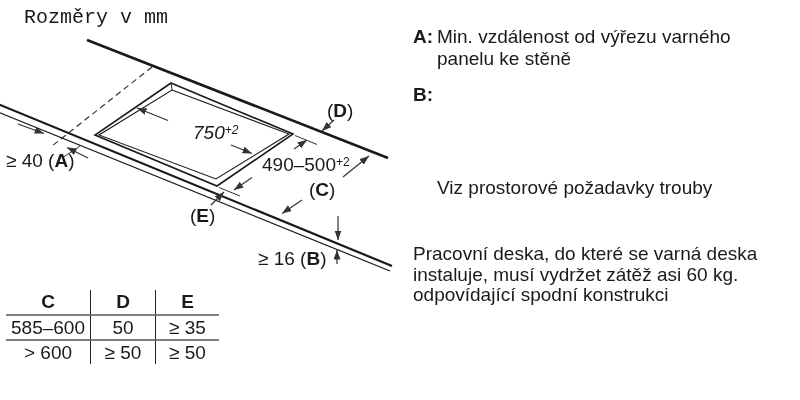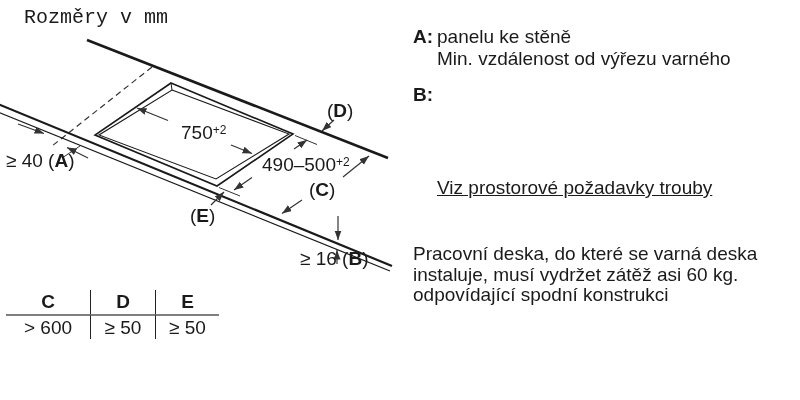--- a/index.html
+++ b/index.html
@@ -24,21 +24,21 @@
   .t-head .t-cell{font-weight:bold;height:24px;line-height:24px;}
   .t-body .t-cell{height:23px;line-height:23px;border-top:2px solid #7f7f7f;}
   .c-sep{border-right:1px solid #222222;}
 
   
   .legend{left:413px;top:26px;width:375px;font-size:19px;}
   .legend-item{display:flex;line-height:21.5px;}
   .legend-item + .legend-item{margin-top:15px;}
   .legend-key{font-weight:bold;width:24px;flex:none;}
   .legend-line{white-space:nowrap;}
-  .note-see{left:437px;top:177px;font-size:19px;white-space:nowrap;text-decoration:underline;}
+  .note-see{left:437px;top:177px;font-size:19px;white-space:nowrap;}
   .note-par{left:413px;top:244px;font-size:19px;line-height:20.6px;}
   .note-par div{white-space:nowrap;}
 </style>
 </head>
 <body>
 
 <div class="abs" id="page-title">Rozměry v mm</div>
 
 <svg class="abs diagram" width="800" height="400" viewBox="0 0 800 400">
   <defs>
@@ -72,61 +72,66 @@
     <path d="M343,177 L369,156" marker-end="url(#arr)"></path>
     <path d="M334,120 L322,131" marker-end="url(#arr)"></path>
     <path d="M211,205 L224,192" marker-end="url(#arr)"></path>
     <path d="M338,216 L338,240" marker-end="url(#arr)"></path>
     <path d="M337,264 L337,250" marker-end="url(#arr)"></path>
     <path d="M18,124 L44,133.5" marker-end="url(#arr)"></path>
     <path d="M88,158 L67,147.5" marker-end="url(#arr)"></path>
   </g>
 </svg>
 
-<div class="abs dlabel" style="left:181px;top:121px;">
+<div class="abs dlabel" style="left:193px;top:121px;font-style:italic;">
   <span>750</span><span class="sup">+2</span>
 </div>
 <div class="abs dlabel" style="left:262px;top:153px;">
   <span>490–500</span><span class="sup">+2</span>
 </div>
 <div class="abs dlabel" style="left:327px;top:101px;">
   <span>(</span><b>D</b><span>)</span>
 </div>
 <div class="abs dlabel" style="left:309px;top:180px;">
   <span>(</span><b>C</b><span>)</span>
 </div>
 <div class="abs dlabel" style="left:190px;top:206px;">
   <span>(</span><b>E</b><span>)</span>
 </div>
 <div class="abs dlabel" style="left:6px;top:151px;">
   <span>≥ 40 (</span><b>A</b><span>)</span>
 </div>
-<div class="abs dlabel" style="left:258px;top:249px;margin-left:42px;">
+<div class="abs dlabel" style="left:258px;top:249px;">
   <span>≥ 16 (</span><b>B</b><span>)</span>
 </div>
 
 <div class="abs spec-table">
   <div class="t-row t-head">
     <div class="t-cell c-sep">C</div>
     <div class="t-cell c-sep">D</div>
     <div class="t-cell">E</div>
+  </div>
+  <div class="t-row t-body">
+    <div class="t-cell c-sep">585–600</div>
+    <div class="t-cell c-sep">50</div>
+    <div class="t-cell">≥ 35</div>
   </div>
   <div class="t-row t-body">
     <div class="t-cell c-sep">&gt; 600</div>
     <div class="t-cell c-sep">≥ 50</div>
     <div class="t-cell">≥ 50</div>
   </div>
 </div>
 
 <div class="abs legend">
   <div class="legend-item">
     <div class="legend-key">A:</div>
     <div>
+      <div class="legend-line">Min. vzdálenost od výřezu varného</div>
       <div class="legend-line">panelu ke stěně</div>
-      <div class="legend-line">Min. vzdálenost od výřezu varného</div>
     </div>
   </div>
   <div class="legend-item">
     <div class="legend-key">B:</div>
   </div>
 </div>
 
 <div class="abs note-see">Viz prostorové požadavky trouby</div>
 
 <div class="abs note-par">

